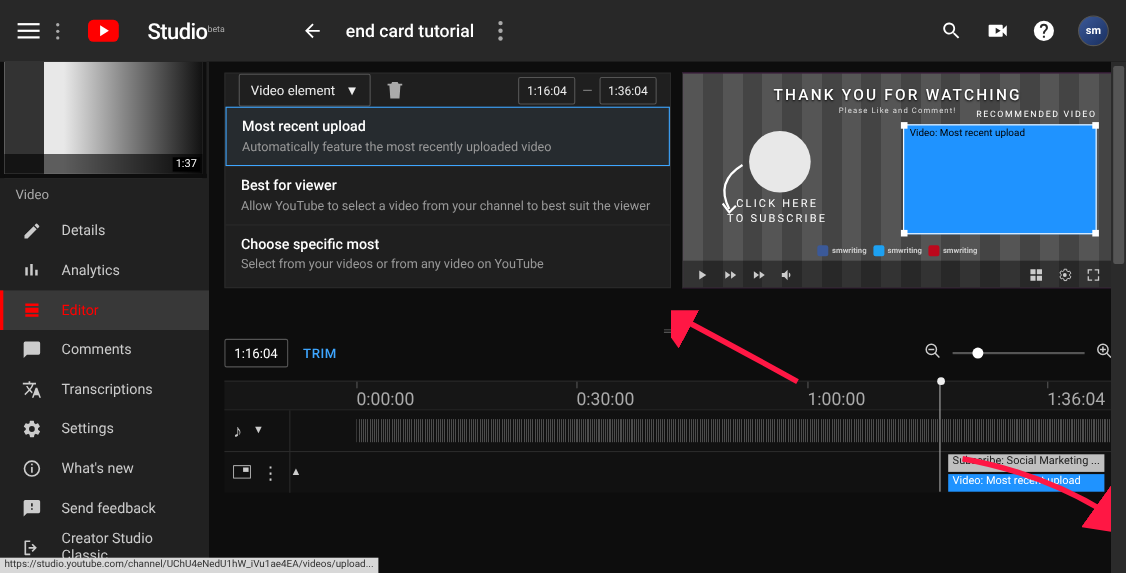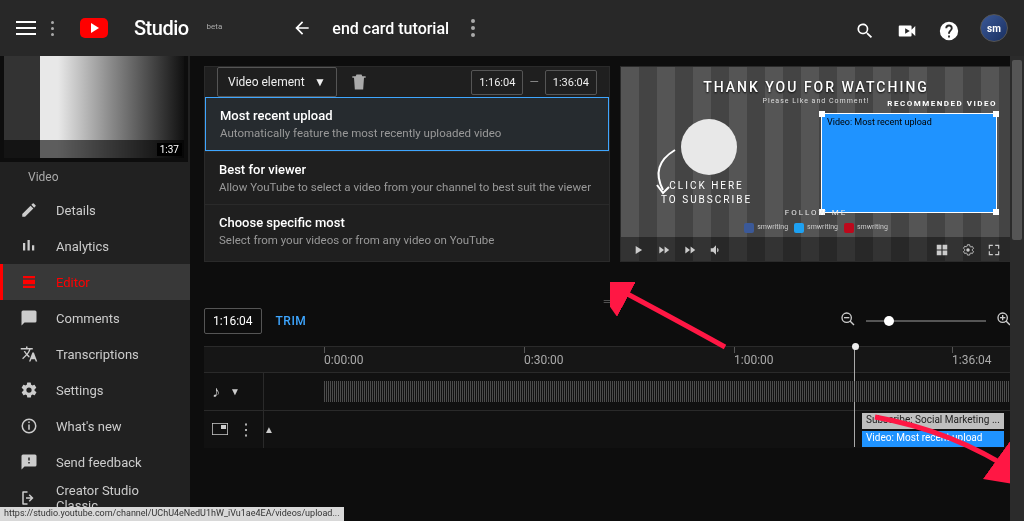--- a/index.html
+++ b/index.html
@@ -7,36 +7,36 @@
   body { position: relative; }
   .topbar { position: absolute; top: 0; left: 0; right: 0; height: 56px; background: #282828; display: flex; align-items: center; padding: 0 16px; z-index: 10; }
   .hamburger { width: 20px; height: 14px; display: flex; flex-direction: column; justify-content: space-between; cursor: pointer; margin-right: 6px;}
   .hamburger span { display: block; height: 2px; background: #fff; }
   .triple-dot-vert { width:20px; display:flex; flex-direction:column; align-items:center; gap:3px; cursor:pointer; margin-right:18px;}
   .triple-dot-vert span{width:3px;height:3px;border-radius:50%;background:#aaa;}
   .logo { display: flex; align-items: center; gap: 6px; }
   .yt-play { width: 28px; height: 20px; background: #ff0000; border-radius: 5px; position: relative; }
   .yt-play::after { content: ''; position: absolute; top: 50%; left: 52%; transform: translate(-50%, -50%); border-left: 8px solid #fff; border-top: 5px solid transparent; border-bottom: 5px solid transparent; }
   .studio-text { font-size: 20px; font-weight: 500; letter-spacing: -0.5px; margin-left: 20px; }
-  .beta { font-size: 8px; color: #aaa; vertical-align: super; font-weight: 400; padding-left: 18px; }
+  .beta { font-size: 8px; color: #aaa; vertical-align: super; font-weight: 400; }
   .title-area { display: flex; align-items: center; gap: 20px; margin-left: 70px; }
   .back-arrow { width: 20px; height: 20px; cursor: pointer; }
   .vid-title { font-size: 16px; font-weight: 500; }
   .menu-dots { width: 4px; display: flex; flex-direction: column; gap: 3px; cursor: pointer; margin-left: 2px;}
   .menu-dots span { width: 4px; height: 4px; border-radius: 50%; background: #aaa; }
-  .top-right { margin-left: auto; display: flex; align-items: flex-end; gap: 20px; }
+  .top-right { margin-left: auto; display: flex; align-items: center; gap: 20px; }
   .top-icon { width: 22px; height: 22px; cursor: pointer; display:flex; align-items:center; justify-content:center;}
   .avatar { width: 28px; height: 28px; border-radius: 50%; background: linear-gradient(135deg,#3b5998,#192f60); border:1px solid #555; display:flex; align-items:center; justify-content:center; font-size:10px; color:#fff; font-weight:bold;}
   .sidebar { position: absolute; top: 56px; left: 0; width: 190px; bottom: 0; background: #212121; overflow:hidden;}
   .thumb-box { width: 188px; height: 106px; background: #555; position: relative; border:4px solid #0d0d0d; border-top:none;}
   .thumb-inner { position:absolute; inset:0; background: linear-gradient(to right,#e8e8e8 30%, #888 60%, #111 100%); }
   .thumb-strip { position:absolute; left:0; top:0; width:36px; height:100%; background:#333;}
   .thumb-dur { position:absolute; bottom:2px; right:2px; background:#000; color:#fff; font-size:10px; padding:1px 3px;}
   .thumb-controls { position:absolute; bottom:0; left:0; right:0; height:18px; background:rgba(0,0,0,0.6);}
-  .sidebar-label { color:#aaa; font-size:12px; padding: 8px 28px;}
+  .sidebar-label { color:#aaa; font-size:12px; padding: 8px 14px;}
   .nav { display:flex; flex-direction:column;}
   .nav-item { display:flex; align-items:center; gap:18px; padding: 0 20px; height: 36px; color:#ccc; font-size:13px; cursor:pointer; }
   .nav-item.active { background:#383838; color:#ff0000; border-left:3px solid #ff0000; padding-left:17px;}
   .nav-icon { width:18px; height:18px; display:flex; align-items:center; justify-content:center; flex-shrink:0;}
   .main { position:absolute; top:56px; left:190px; right:0; bottom:0; background:#0d0d0d; }
   .panel-row { position:absolute; top:10px; left:14px; right:12px; height:196px; display:flex; gap:10px;}
   .left-panel { flex:1; background:#1f1f1f; display:flex; flex-direction:column; padding-bottom:4px; border:1px solid #2a2a2a;}
   .lp-header { display:flex; align-items:center; height:50px; padding:0 12px;}
   .dropdown { width:120px; height:30px; border:1px solid #555; display:flex; align-items:center; padding:0 10px; font-size:12px; color:#eee; cursor:pointer; justify-content:space-between; border-radius:2px;}
   .trash { margin-left:12px; cursor:pointer; width:20px; height:20px; color:#aaa;}
@@ -45,44 +45,44 @@
   .dash { color:#888; font-size:12px;}
   .opt { padding:10px 14px; cursor:pointer; border-top:1px solid #2a2a2a;}
   .opt.selected { border:1px solid #3ea6ff; background:#262b2f;}
   .opt-title { font-size:13px; font-weight:500; color:#fff; margin-bottom:3px;}
   .opt-desc { font-size:11.5px; color:#999;}
   .preview { width:392px; background:#701a75; position:relative; border:1px solid #2a2a2a;}
   .pv-bg { position:absolute; inset:0; background: repeating-linear-gradient(90deg, #555 0 18px, #444 18px 36px); }
   .pv-overlay { position:absolute; inset:0; display:flex; flex-direction:column; align-items:center; padding-top:12px;}
   .pv-title { font-size:14px; letter-spacing:2px; font-weight:500; color:#fff; text-shadow:0 1px 2px #000;}
   .pv-sub { font-size:7px; color:#ddd; letter-spacing:1px; margin-top:2px;}
-  .pv-rec { position:absolute; top:32px; right:14px; font-size:8px; letter-spacing:1.5px; color:#fff; font-weight:700;}
+  .pv-rec { position:absolute; top:32px; right:14px; font-size:8px; letter-spacing:1.5px; color:#fff; font-weight:400;}
   .pv-card { position:absolute; top:46px; right:14px; width:176px; height:100px; background:#1f93ff; border:1px solid #fff; }
   .pv-card::before,.pv-card::after{content:'';position:absolute;width:6px;height:6px;background:#fff;}
   .pv-card::before{top:-3px;left:-3px;} .pv-card::after{bottom:-3px;right:-3px;}
   .pv-card .h1{position:absolute;top:-3px;right:-3px;width:6px;height:6px;background:#fff;}
   .pv-card .h2{position:absolute;bottom:-3px;left:-3px;width:6px;height:6px;background:#fff;}
   .pv-card-label { font-size:9px; color:#000; padding:3px 5px;}
   .pv-circle { position:absolute; top:52px; left:60px; width:56px; height:56px; border-radius:50%; background:#e8e8e8;}
   .pv-click { position:absolute; top:112px; left:40px; text-align:center; color:#fff; font-size:10px; letter-spacing:2px; line-height:1.4;}
   .pv-follow { position:absolute; bottom:44px; left:0; right:0; text-align:center; font-size:8px; letter-spacing:2px; color:#e8e8e8;}
   .pv-social { position:absolute; bottom:28px; left:0; right:0; display:flex; justify-content:center; gap:6px;}
-  .soc { font-size:7px; color:#ccc; display:flex; align-items:flex-start; gap:3px;}
+  .soc { font-size:7px; color:#ccc; display:flex; align-items:center; gap:3px;font-weight:bold;}
   .soc .sq{width:10px;height:10px;border-radius:2px;}
   .pv-ctrl { position:absolute; bottom:0; left:0; right:0; height:24px; background:rgba(0,0,0,0.4); display:flex; align-items:center; gap:12px; padding:0 10px;}
   .pv-ctrl .ic{width:14px;height:14px;color:#ccc;}
   .timeline-area { position:absolute; top:238px; left:14px; right:12px; bottom:0;}
   .drag-handle { position:absolute; top:0; left:50%; transform:translateX(-50%); width:24px; text-align:center; color:#666; font-size:12px;}
   .tl-header { display:flex; align-items:center; gap:14px; padding:14px 0 8px 0;}
   .tl-time { border:1px solid #555; padding:5px 8px; font-size:12px; border-radius:2px;}
   .trim-btn { color:#3ea6ff; font-size:12px; font-weight:500; cursor:pointer; letter-spacing:0.5px;}
   .zoom { margin-left:auto; display:flex; align-items:center; gap:10px;}
   .zoom .line { width:120px; height:2px; background:#555; position:relative;}
   .zoom .line .dot{position:absolute; left:18px; top:-4px; width:10px; height:10px; border-radius:50%; background:#fff;}
-  .ruler { position:relative; height:26px; background:#161616; border-top:1px solid #2a2a2a; font-size:12px; color:#aaa; margin-top:4px;}
+  .ruler { position:relative; height:26px; background:#161616; border-top:1px solid #2a2a2a; font-size:16px; color:#aaa; margin-top:4px;}
   .tick { position:absolute; top:6px; }
   .tick::before{content:'';position:absolute;top:-6px;left:0;width:1px;height:6px;background:#555;}
   .track { height:38px; background:#111; border-top:1px solid #2a2a2a; display:flex; align-items:center;}
   .track-head { width:60px; display:flex; align-items:center; gap:10px; padding-left:8px; border-right:1px solid #2a2a2a; height:100%;}
   .track-body { flex:1; position:relative; height:100%;}
   .wave { position:absolute; left:60px; right:0; top:8px; bottom:8px; background: repeating-linear-gradient(90deg, #666 0 1px, transparent 1px 2px); opacity:0.7;}
   .end-region { position:absolute; right:8px; top:0; bottom:0; width:150px; border-left:1px solid #aaa;}
   .end-region::before{content:'';position:absolute;left:-3px;top:-4px;width:7px;height:7px;border-radius:50%;background:#eee;}
   .chip { position:absolute; right:8px; width:142px; height:16px; font-size:10px; padding:1px 4px; overflow:hidden; white-space:nowrap;}
   .chip.sub { top:2px; background:#bfbfbf; color:#222;}
@@ -282,21 +282,20 @@
       </div>
       <div class="pv-circle"></div>
       <svg style="position:absolute;top:78px;left:24px;" width="36" height="50">
           <path d="M30 5 Q5 20 18 45" stroke="#fff" stroke-width="2" fill="none"></path>
           <path d="M12 40 L18 48 L24 42" stroke="#fff" stroke-width="2" fill="none"></path>
         </svg>
       <div class="pv-click">
         <div>CLICK HERE</div>
         <div>TO SUBSCRIBE</div>
       </div>
-      <div class="pv-follow">FOLLOW ME</div>
       <div class="pv-social">
         <div class="soc">
             <div class="sq" style="background:#3b5998"></div>
             <span>smwriting</span>
           </div>
         <div class="soc">
             <div class="sq" style="background:#1da1f2"></div>
             <span>smwriting</span>
           </div>
         <div class="soc">

